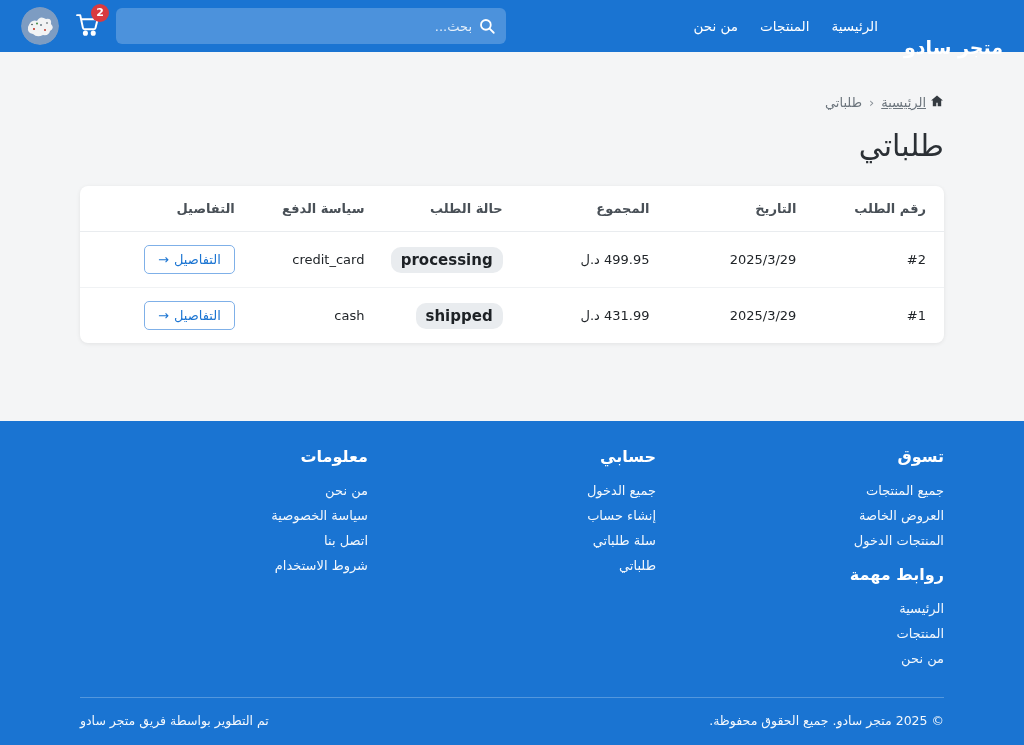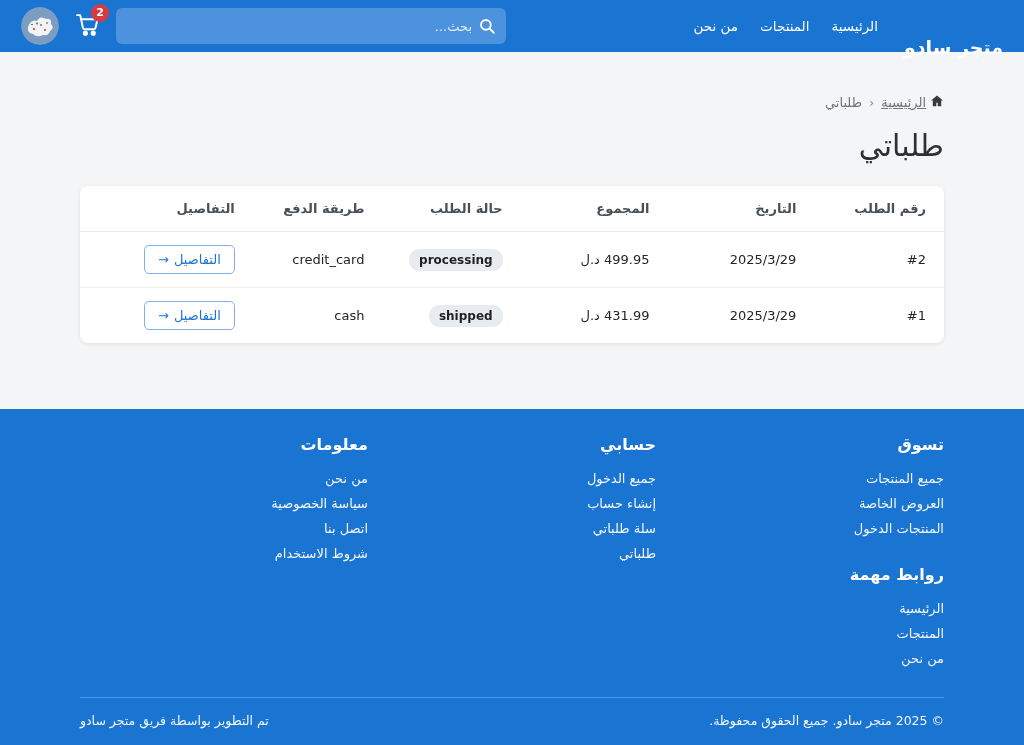--- a/index.html
+++ b/index.html
@@ -30,34 +30,34 @@
   .breadcrumb a { color:#6c757d; text-decoration:underline; display:flex; align-items:center; gap:4px; }
   .breadcrumb .sep { font-size:13px; color:#8a9198; }
   .page-title { margin-top:17px; font-size:30px; color:#2b3035; font-weight:500; }
 
   .table-card { margin-top:23px; background:#fff; border-radius:8px; box-shadow:0 1px 4px rgba(0,0,0,0.08); overflow:hidden; }
   table { width:100%; border-collapse:collapse; table-layout:fixed; }
   th { text-align:right; font-size:13px; font-weight:600; color:#495057; padding:15px 18px; border-bottom:1px solid #e9ecef; }
   td { text-align:right; font-size:13px; color:#212529; padding:13px 18px; border-bottom:1px solid #f0f2f4; }
   tr:last-child td { border-bottom:none; }
   .col-num{width:15%} .col-date{width:17%} .col-total{width:17%} .col-status{width:16%} .col-pay{width:15%} .col-det{width:20%}
-  .status-badge { display:inline-block; background:#e9ecef; color:#1d2125; font-size:12px; font-weight:700; padding:4px 10px; border-radius:10px; }
+  .status-badge { display:inline-block; background:#e9ecef; color:#1d2125; font-size:15px; font-weight:700; padding:4px 10px; border-radius:10px; }
   .details-btn { display:inline-flex; align-items:center; gap:5px; background:#fff; border:1px solid #7fb0e8; color:#1a74d2;
                  border-radius:5px; padding:6px 13px; font-size:13px; cursor:pointer; font-family:"DejaVu Sans",sans-serif; }
   .details-btn .arrow { font-size:13px; }
 
   
   .footer { background:#1a74d2; color:#fff; flex-shrink:0; }
   .footer-grid { display:grid; grid-template-columns:1fr 1fr 1fr; padding-top:26px; }
   .fcol { text-align:right; }
   .fcol h3 { font-size:16px; font-weight:700; margin-bottom:12px; }
   .fcol ul { list-style:none; }
   .fcol li { line-height:24px; }
   .fcol a { color:rgba(255,255,255,0.95); font-size:13px; text-decoration:none; }
-  .important-links { margin-top:24px; }
+  .important-links { margin-top:12px; }
   .footer-divider { border-top:1px solid rgba(255,255,255,0.25); margin-top:26px; }
   .footer-bottom { display:flex; justify-content:space-between; align-items:center; padding:15px 0 17px; font-size:12.5px; color:rgba(255,255,255,0.95); }
 </style>
 </head>
 <body>
 
 <div class="page">
 
   <header class="header">
     <div class="brand">متجر سادو</div>
@@ -126,21 +126,21 @@
             <col class="col-status">
               <col class="col-pay">
               <col class="col-det">
           </colgroup>
           <thead>
             <tr>
               <th>رقم الطلب</th>
               <th>التاريخ</th>
               <th>المجموع</th>
               <th>حالة الطلب</th>
-              <th>طريقة الدفع</th>
+              <th>سياسة الدفع</th>
               <th>التفاصيل</th>
             </tr>
           </thead>
           <tbody>
             <tr>
               <td>#2</td>
               <td>2025/3/29</td>
               <td>499.95 د.ل</td>
               <td><span class="status-badge">processing</span></td>
               <td>credit_card</td>

